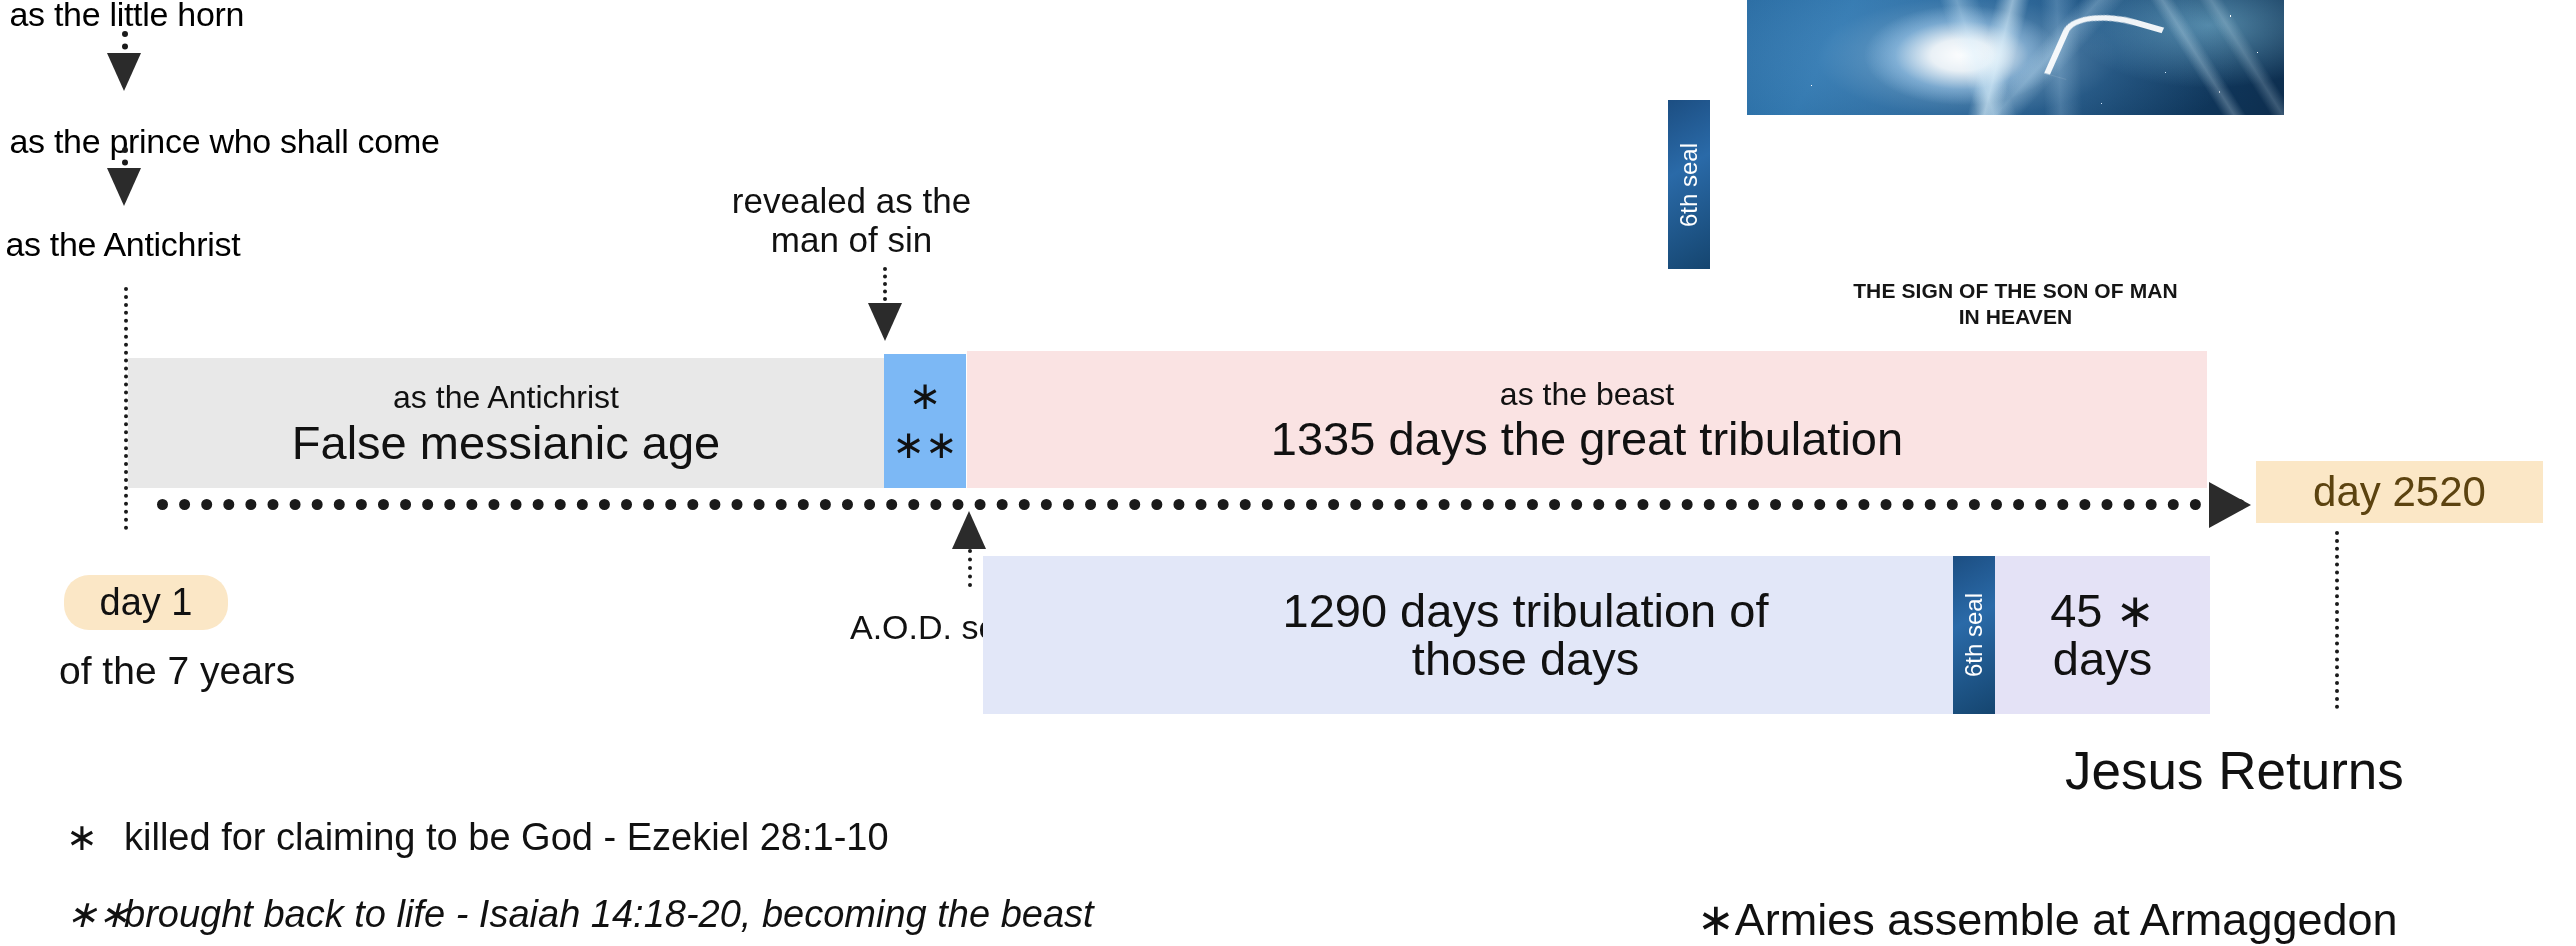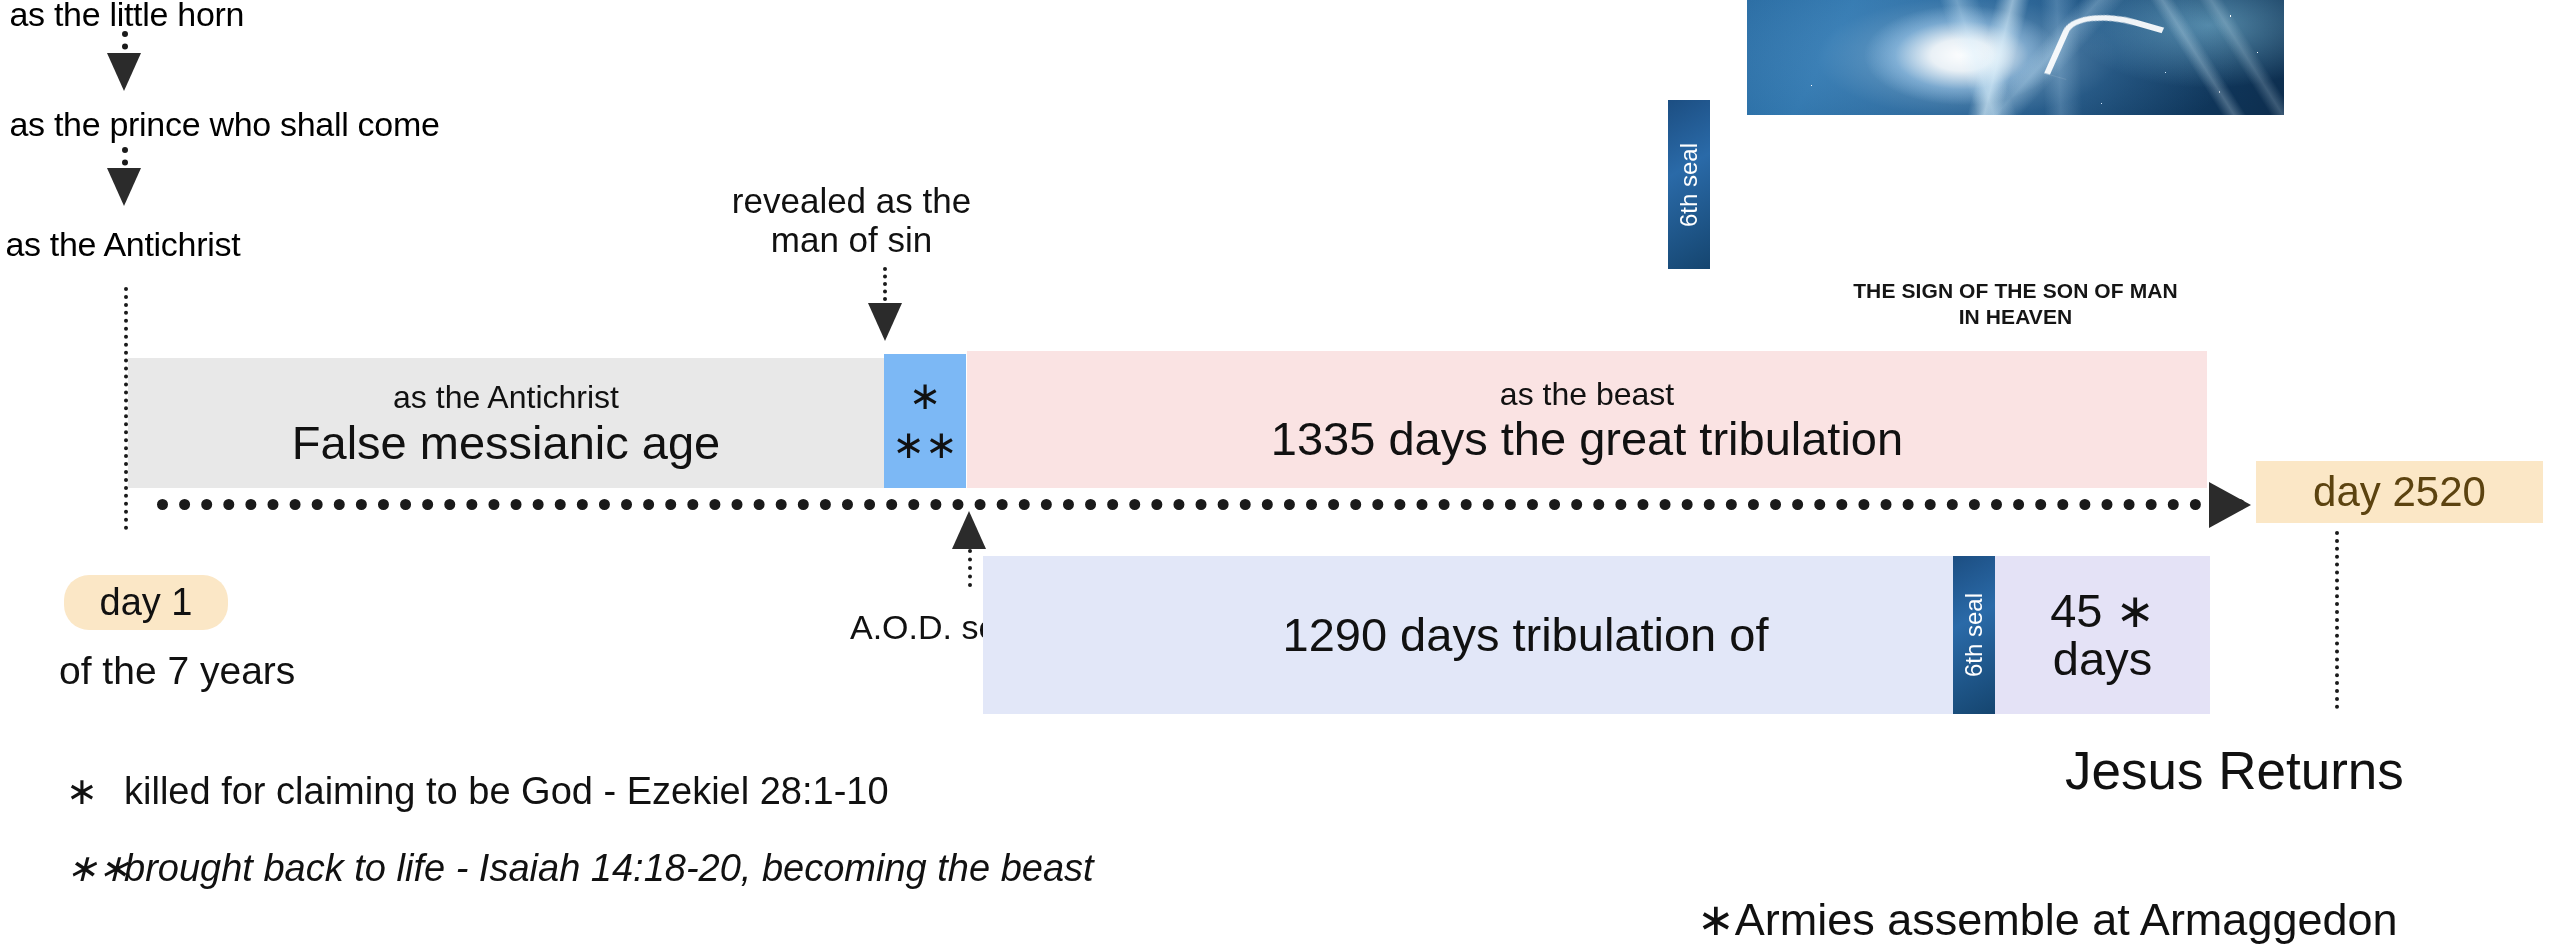--- a/index.html
+++ b/index.html
@@ -199,20 +199,21 @@
     line-height: 1.22;
     letter-spacing: 0.1px;
   }
 
   
   .foot {
     font-family: "Liberation Sans Narrow", "Liberation Sans", sans-serif;
     font-size: 38px;
     color: #111;
     white-space: nowrap;
+    margin-top: 46px;
   }
   .foot-star { display: inline-block; width: 58px; }
   .foot-star2 { display: inline-block; width: 58px; }
   .big-note {
     font-family: "Liberation Sans Narrow", "Liberation Sans", sans-serif;
     font-size: 45px;
     color: #111;
     white-space: nowrap;
     margin-top: 16px;
   }
@@ -245,21 +246,21 @@
 </head>
 <body>
 
 <div id="stage">
 
   <div class="abs lbl chain-label nowrap" style="left:9.5px; top:-2.7px;">as the little horn</div>
 
   <div class="abs dot-v" style="left:122px; top:31px; height:31px;"></div>
   <div class="abs arrow-down" style="left:107px; top:53px;"></div>
 
-  <div class="abs lbl chain-label nowrap" style="left:9.5px; top:107px;">as the prince who shall come</div>
+  <div class="abs lbl chain-label nowrap" style="left:9.5px; top:124px;">as the prince who shall come</div>
 
   <div class="abs dot-v" style="left:122px; top:147px; height:31px;"></div>
   <div class="abs arrow-down" style="left:107px; top:168px;"></div>
 
   <div class="abs lbl chain-label nowrap" style="left:5.4px; top:227px;">as the Antichrist</div>
 
   <div class="abs dot-v-thin" style="left:124px; top:287px; height:243px;"></div>
 
   <div class="abs revealed" style="left:669px; top:181px; width:365px;">
     <div>revealed as the</div>
@@ -309,20 +310,21 @@
     <span class="chip-1">day 1</span>
   </div>
   <div class="abs seven-years" style="left:59px; top:649px;">of the 7 years</div>
 
   <div class="abs arrow-up" style="left:952px; top:511px;"></div>
   <div class="abs dot-v-thin" style="left:968px; top:549px; height:38px;"></div>
   <div class="abs aod" style="left:850px; top:608px;">A.O.D. setup</div>
 
   <div class="abs bar bar-lav" style="left:983px; top:556px; width:970px; height:158px;">
     <div class="bar-main" style="margin-left:115px;">1290 days tribulation of</div>
+    <div class="bar-main" style="margin-left:115px;">those days</div>
   </div>
 
   <div class="abs seal-tab" style="left:1953px; top:556px; width:42px; height:158px;">
     <span>6th seal</span>
   </div>
 
   <div class="abs bar bar-lav2" style="left:1995px; top:556px; width:215px; height:158px;">
     <div class="bar-main" style="font-family:'Liberation Sans',sans-serif;">45 ∗</div>
     <div class="bar-main" style="font-family:'Liberation Sans',sans-serif;">days</div>
   </div>

